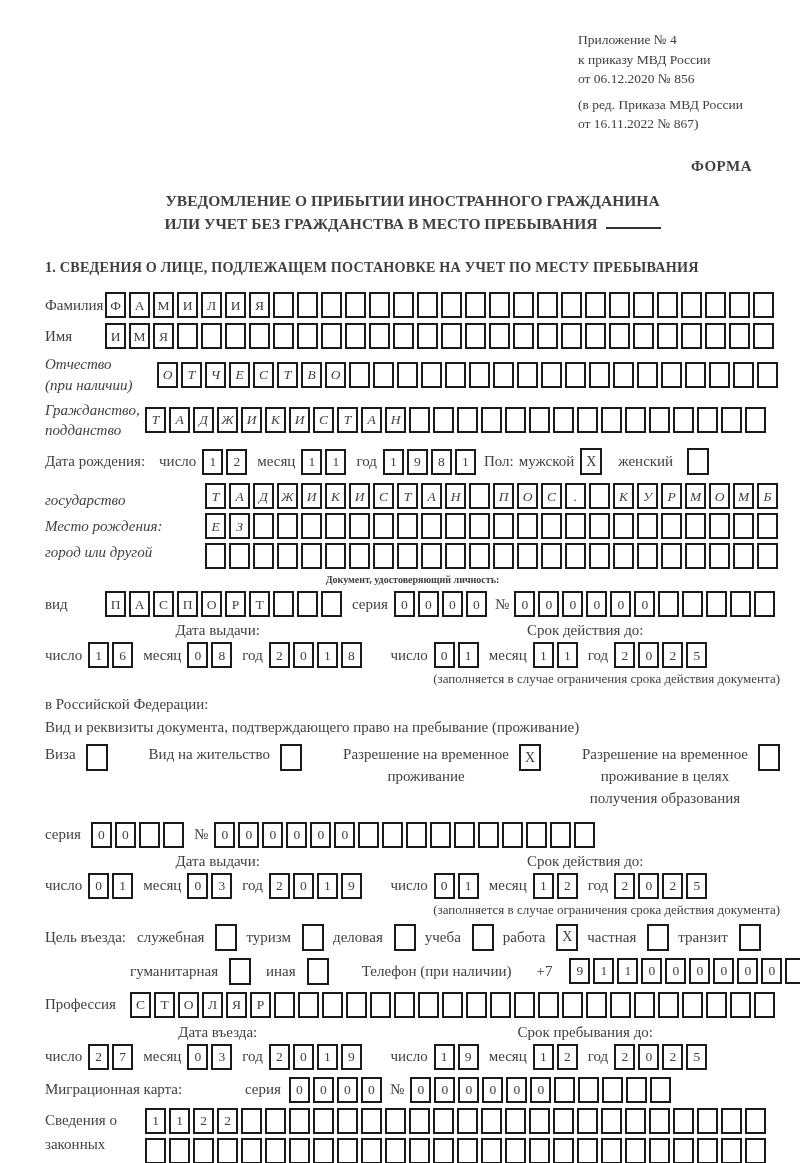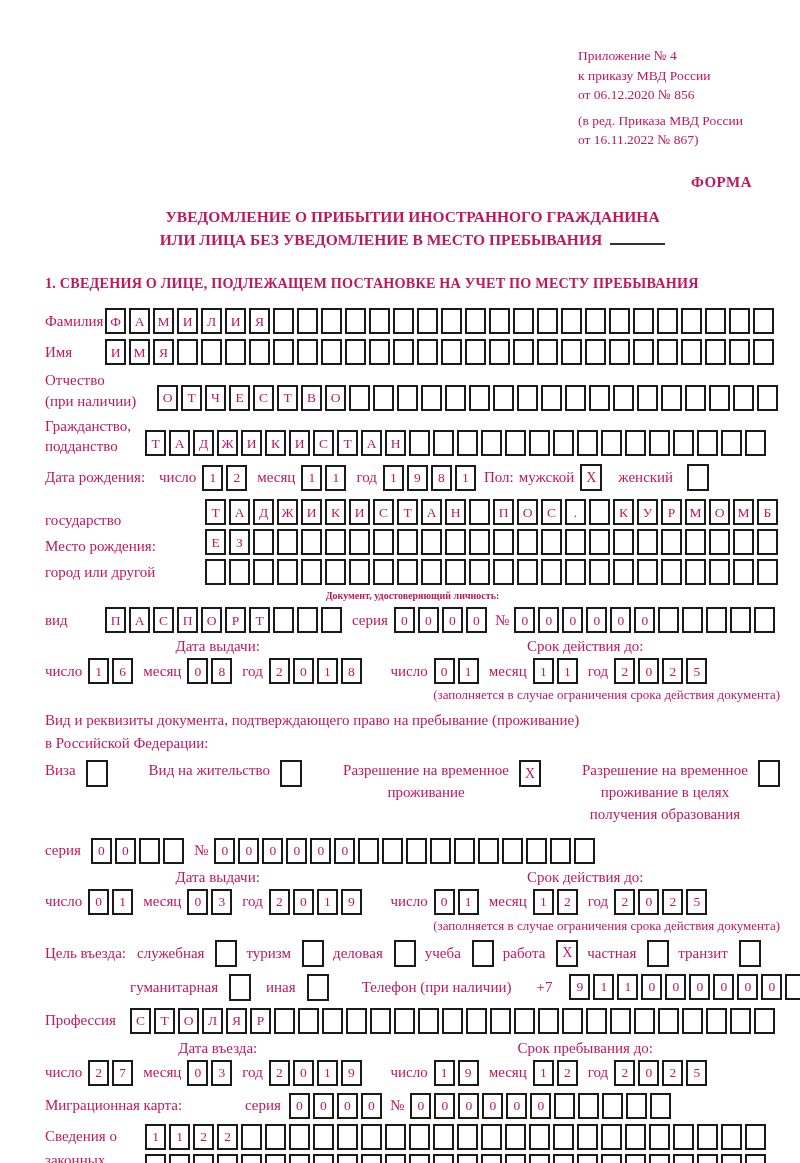--- a/index.html
+++ b/index.html
@@ -1,30 +1,30 @@
 <!DOCTYPE html>
 <html><head>
 <meta charset="utf-8">
 <style>
   * { box-sizing: border-box; }
   html,body { margin:0; padding:0; background:#f2f2f2; }
   .page {
     width:800px; height:1163px; margin:0 auto; background:#ffffff;
-    font-family:"Liberation Serif","DejaVu Serif",serif; color:#be185d;
-    padding:46px 20px 10px 45px; position:relative; overflow:hidden;
+    font-family:"Liberation Serif","DejaVu Serif",serif; color:#404040;
+    padding:30px 20px 10px 45px; position:relative; overflow:hidden;
   }
   .annex { margin-left:533px; font-size:13.5px; line-height:1.45; }
   .annex .gap { height:6px; }
   .form-word { text-align:right; padding-right:28px; font-weight:bold; font-size:15px; margin-top:24px; letter-spacing:0.5px; }
   .title { text-align:center; font-weight:bold; font-size:15.5px; line-height:1.5; margin-top:14px; }
   .blank-underline { display:inline-block; width:55px; border-bottom:2px solid #333; height:14px; margin-left:8px; }
   .sec-heading { font-weight:bold; font-size:14.2px; margin-top:24px; margin-bottom:16px; letter-spacing:0.2px; }
 
   .row { display:flex; align-items:center; margin-bottom:5px; }
-  .row.top { align-items:flex-end; }
+  .row.top { align-items:center;font-style:italic; }
   .lbl { font-size:15px; flex:0 0 auto; }
   .lbl2 { font-size:15px; line-height:1.35; flex:0 0 auto; }
   .w60  { width:60px; }
   .w112 { width:112px; }
   .w100 { width:100px; }
   .w160 { width:160px; }
   .w85  { width:85px; }
 
   .cellrow { display:flex; gap:3px; flex:0 0 auto; }
   .cell {
@@ -70,21 +70,21 @@
     <div>от 06.12.2020 № 856</div>
     <div class="gap"></div>
     <div>(в ред. Приказа МВД России</div>
     <div>от 16.11.2022 № 867)</div>
   </div>
 
   <div class="form-word">ФОРМА</div>
 
   <div class="title">
     <div>УВЕДОМЛЕНИЕ О ПРИБЫТИИ ИНОСТРАННОГО ГРАЖДАНИНА</div>
-    <div><span>ИЛИ ЛИЦА БЕЗ УВЕДОМЛЕНИЕ В МЕСТО ПРЕБЫВАНИЯ</span><span class="blank-underline"></span></div>
+    <div><span>ИЛИ УЧЕТ БЕЗ ГРАЖДАНСТВА В МЕСТО ПРЕБЫВАНИЯ</span><span class="blank-underline"></span></div>
   </div>
 
   <div class="sec-heading">1. СВЕДЕНИЯ О ЛИЦЕ, ПОДЛЕЖАЩЕМ ПОСТАНОВКЕ НА УЧЕТ ПО МЕСТУ ПРЕБЫВАНИЯ</div>
 
   <div class="row">
     <div class="lbl w60">Фамилия</div>
     <div class="cellrow">
         <span class="cell">Ф</span>
         <span class="cell">А</span>
         <span class="cell">М</span>
@@ -415,22 +415,22 @@
             <span class="cell">0</span>
             <span class="cell">2</span>
             <span class="cell">5</span>
           </span>
       </div>
     </div>
   </div>
   <div class="note">(заполняется в случае ограничения срока действия документа)</div>
 
   <div class="intro">
+    <div>в Российской Федерации:</div>
     <div>Вид и реквизиты документа, подтверждающего право на пребывание (проживание)</div>
-    <div>в Российской Федерации:</div>
   </div>
 
   <div class="opts">
     <div class="opt">
       <span class="optlines">Виза</span>
       <span class="cell cb"></span>
     </div>
     <div class="opt">
       <span class="optlines">Вид на жительство</span>
       <span class="cell cb"></span>

